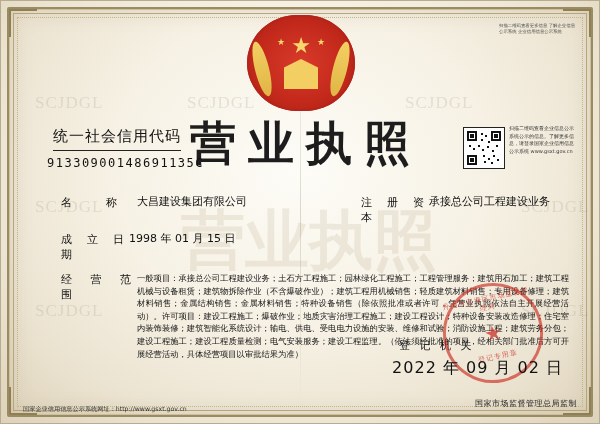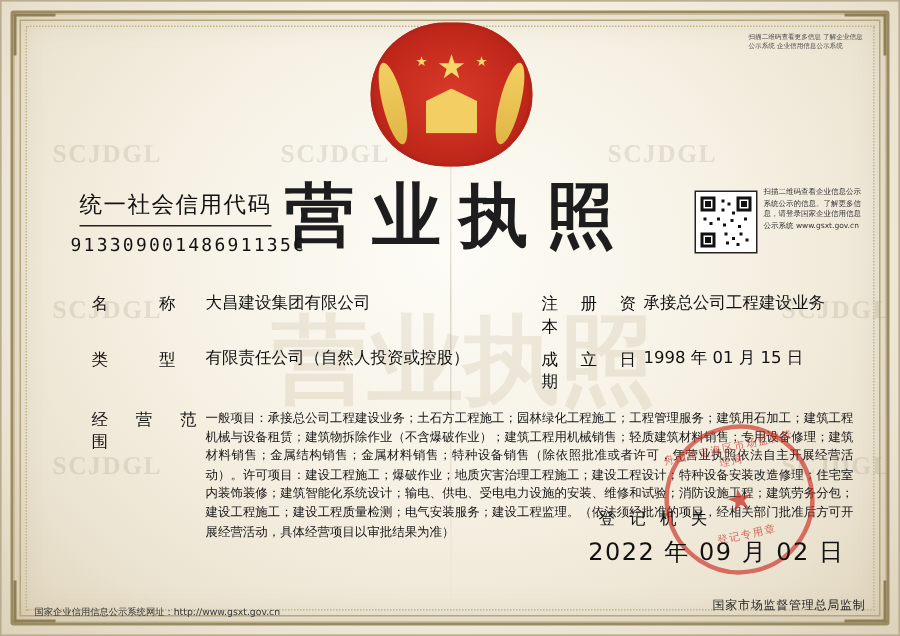--- a/index.html
+++ b/index.html
@@ -35,21 +35,21 @@
     position:absolute;width:26px;height:26px;border:2px solid #8f7f55;
   }
   .corner.tl{left:8px;top:8px;border-right:none;border-bottom:none;}
   .corner.tr{right:8px;top:8px;border-left:none;border-bottom:none;}
   .corner.bl{left:8px;bottom:8px;border-right:none;border-top:none;}
   .corner.br{right:8px;bottom:8px;border-left:none;border-top:none;}
 
   
   .wm{
     position:absolute;color:rgba(150,140,115,.20);
-    font-size:17px;font-weight:bold;letter-spacing:1px;
+    font-size:17px;font-weight:normal;letter-spacing:1px;
     transform:rotate(0deg);user-select:none;pointer-events:none;
     font-family:"Liberation Serif",serif;
   }
   .wm-big{
     position:absolute;color:rgba(168,150,110,.16);
     font-size:64px;font-weight:bold;user-select:none;pointer-events:none;
     font-family:"DejaVu Sans",sans-serif;
   }
 
   
@@ -249,24 +249,20 @@
         <div class="lbl">名　　称</div>
         <div class="val">大昌建设集团有限公司</div>
       </div>
       <div class="colR">
         <div class="lbl">注 册 资 本</div>
         <div class="val">承接总公司工程建设业务</div>
       </div>
     </div>
 
     <div class="row">
-      <div class="colL">
-        <div class="lbl">类　　型</div>
-        <div class="val">有限责任公司（自然人投资或控股）</div>
-      </div>
       <div class="colR">
         <div class="lbl">成 立 日 期</div>
         <div class="val">1998 年 01 月 15 日</div>
       </div>
     </div>
 
 
     <div class="scope">
       <div class="lbl">经 营 范 围</div>
       <div class="val">一般项目：承接总公司工程建设业务；土石方工程施工；园林绿化工程施工；工程管理服务；建筑用石加工；建筑工程机械与设备租赁；建筑物拆除作业（不含爆破作业）；建筑工程用机械销售；轻质建筑材料销售；专用设备修理；建筑材料销售；金属结构销售；金属材料销售；特种设备销售（除依照批准或者许可，凭营业执照依法自主开展经营活动）。许可项目：建设工程施工；爆破作业；地质灾害治理工程施工；建设工程设计；特种设备安装改造修理；住宅室内装饰装修；建筑智能化系统设计；输电、供电、受电电力设施的安装、维修和试验；消防设施工程；建筑劳务分包；建设工程施工；建设工程质量检测；电气安装服务；建设工程监理。（依法须经批准的项目，经相关部门批准后方可开展经营活动，具体经营项目以审批结果为准）</div>

